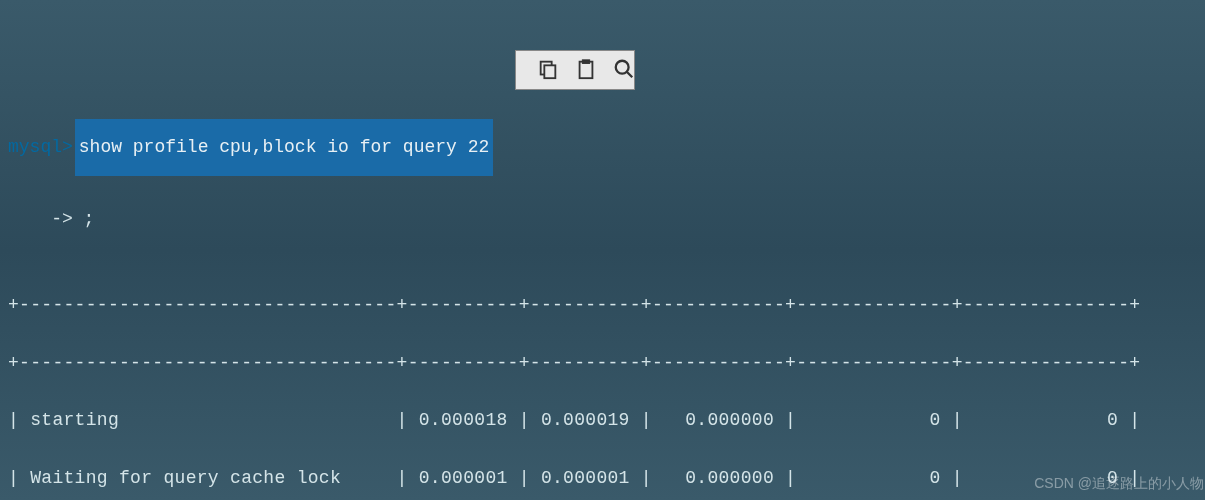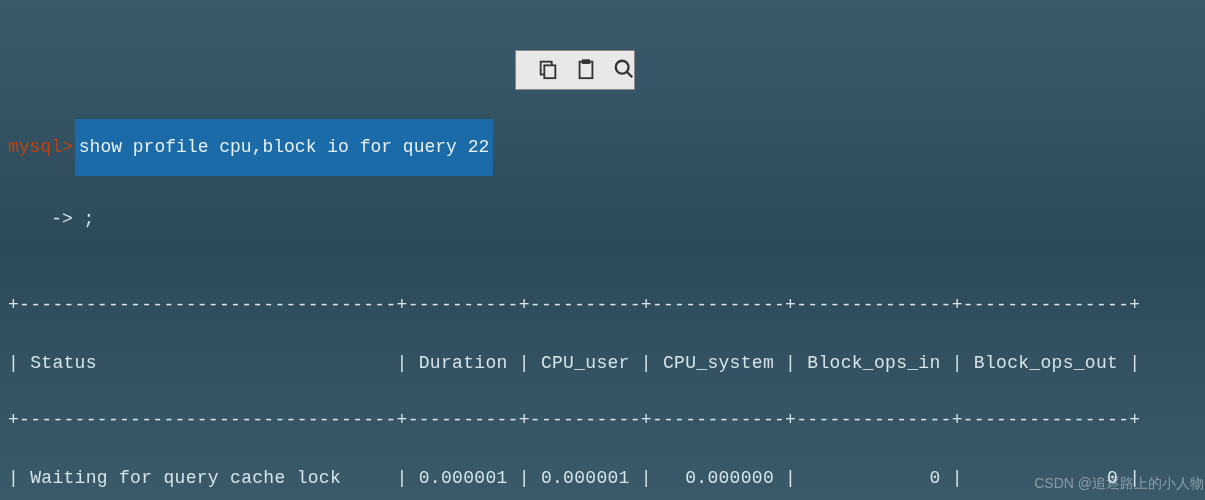--- a/index.html
+++ b/index.html
@@ -10,21 +10,21 @@
       color: #d4e4e8;
       width: 1205px;
       height: 500px;
       overflow: hidden;
       position: relative;
       white-space: pre;
       line-height: 1.6;
       padding: 4px 8px;
     }
     .prompt-line { display: flex; align-items: center; }
-    .prompt { color: #c2410c; text-align: right; }
+    .prompt { color: #0369a1; text-align: right; }
     .highlight {
       background: #1a6ba8;
       color: #e8f0f4;
       padding: 14px 4px;
       margin-left: 2px;
     }
     .toolbar {
       position: absolute;
       top: 50px;
       left: 515px;
@@ -61,22 +61,22 @@
 
 
 
 <div class="prompt-line">
   <span class="prompt">mysql&gt;</span>
   <span class="highlight">show profile cpu,block io for query 22</span>
 </div>
 <div>    -&gt; ;</div>
 <div class="table-container">
 <div>+----------------------------------+----------+----------+------------+--------------+---------------+</div>
-<div>| Status                           | Duration | CPU_user | CPU_system | Block_ops_in | Block_ops_out |</div>
 <div>+----------------------------------+----------+----------+------------+--------------+---------------+</div>
+<div>| starting                         | 0.000018 | 0.000019 |   0.000000 |            0 |             0 |</div>
 <div>| Waiting for query cache lock     | 0.000001 | 0.000001 |   0.000000 |            0 |             0 |</div>
 
 
 
 
 
 
 
 
 

